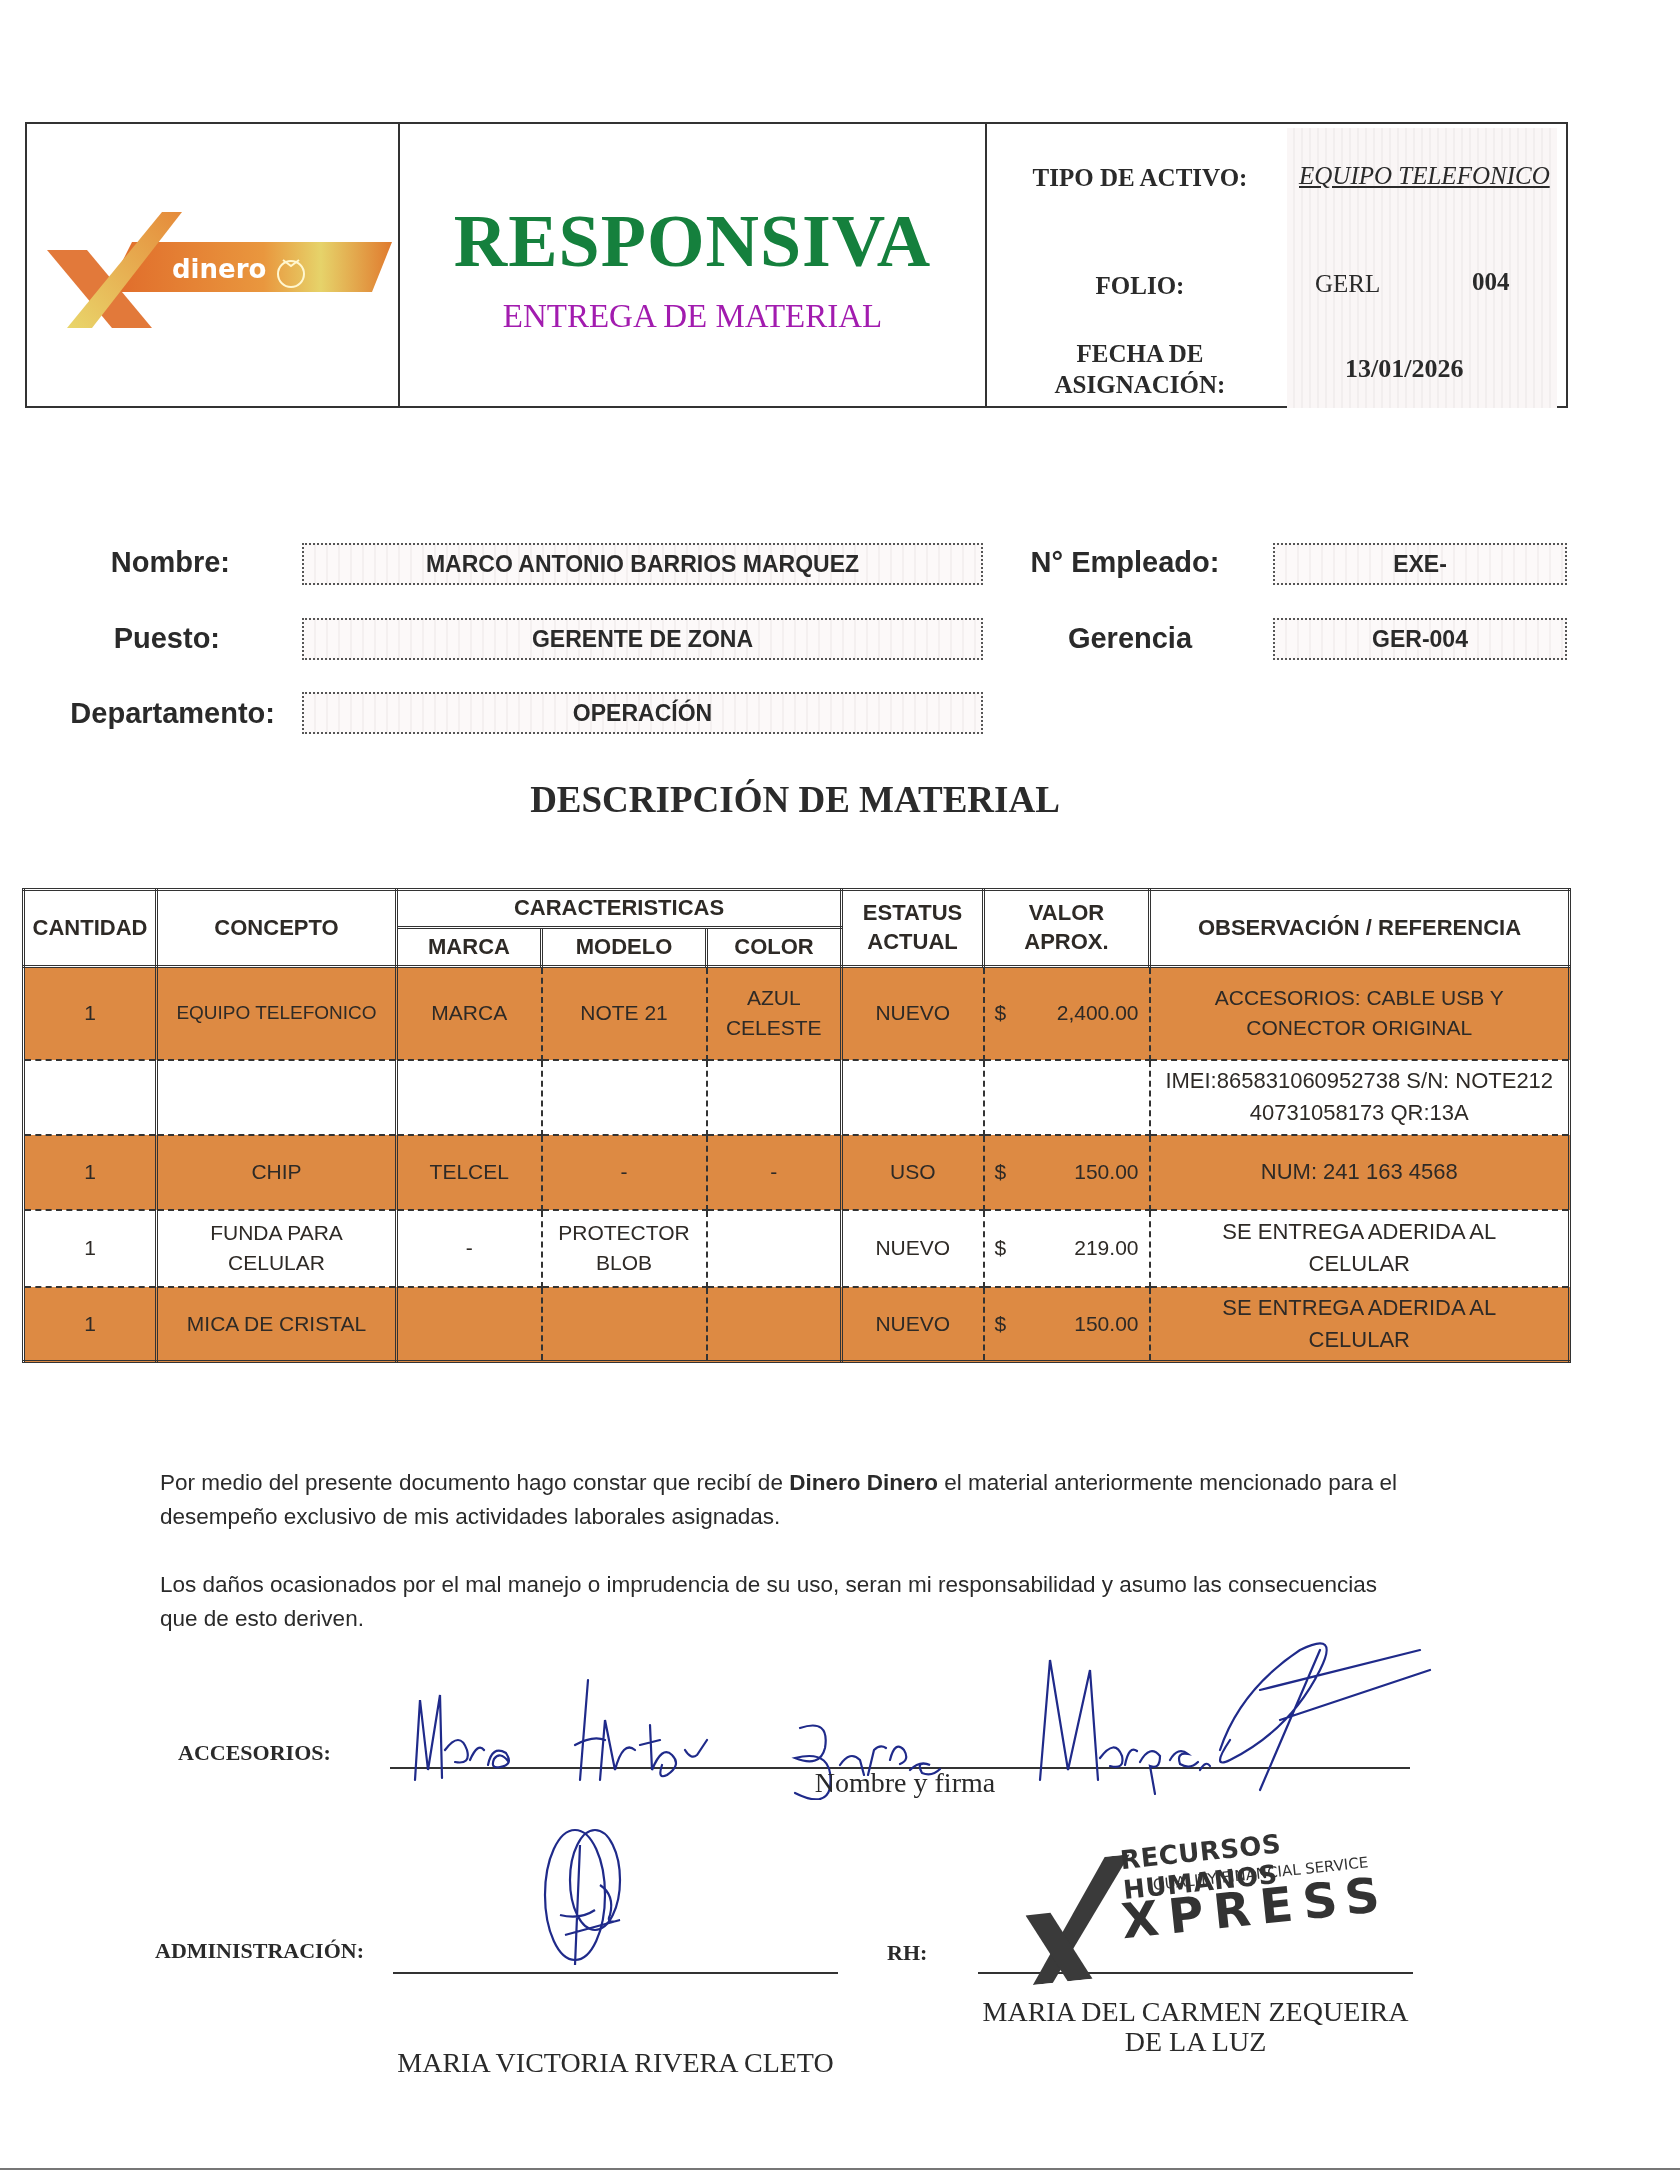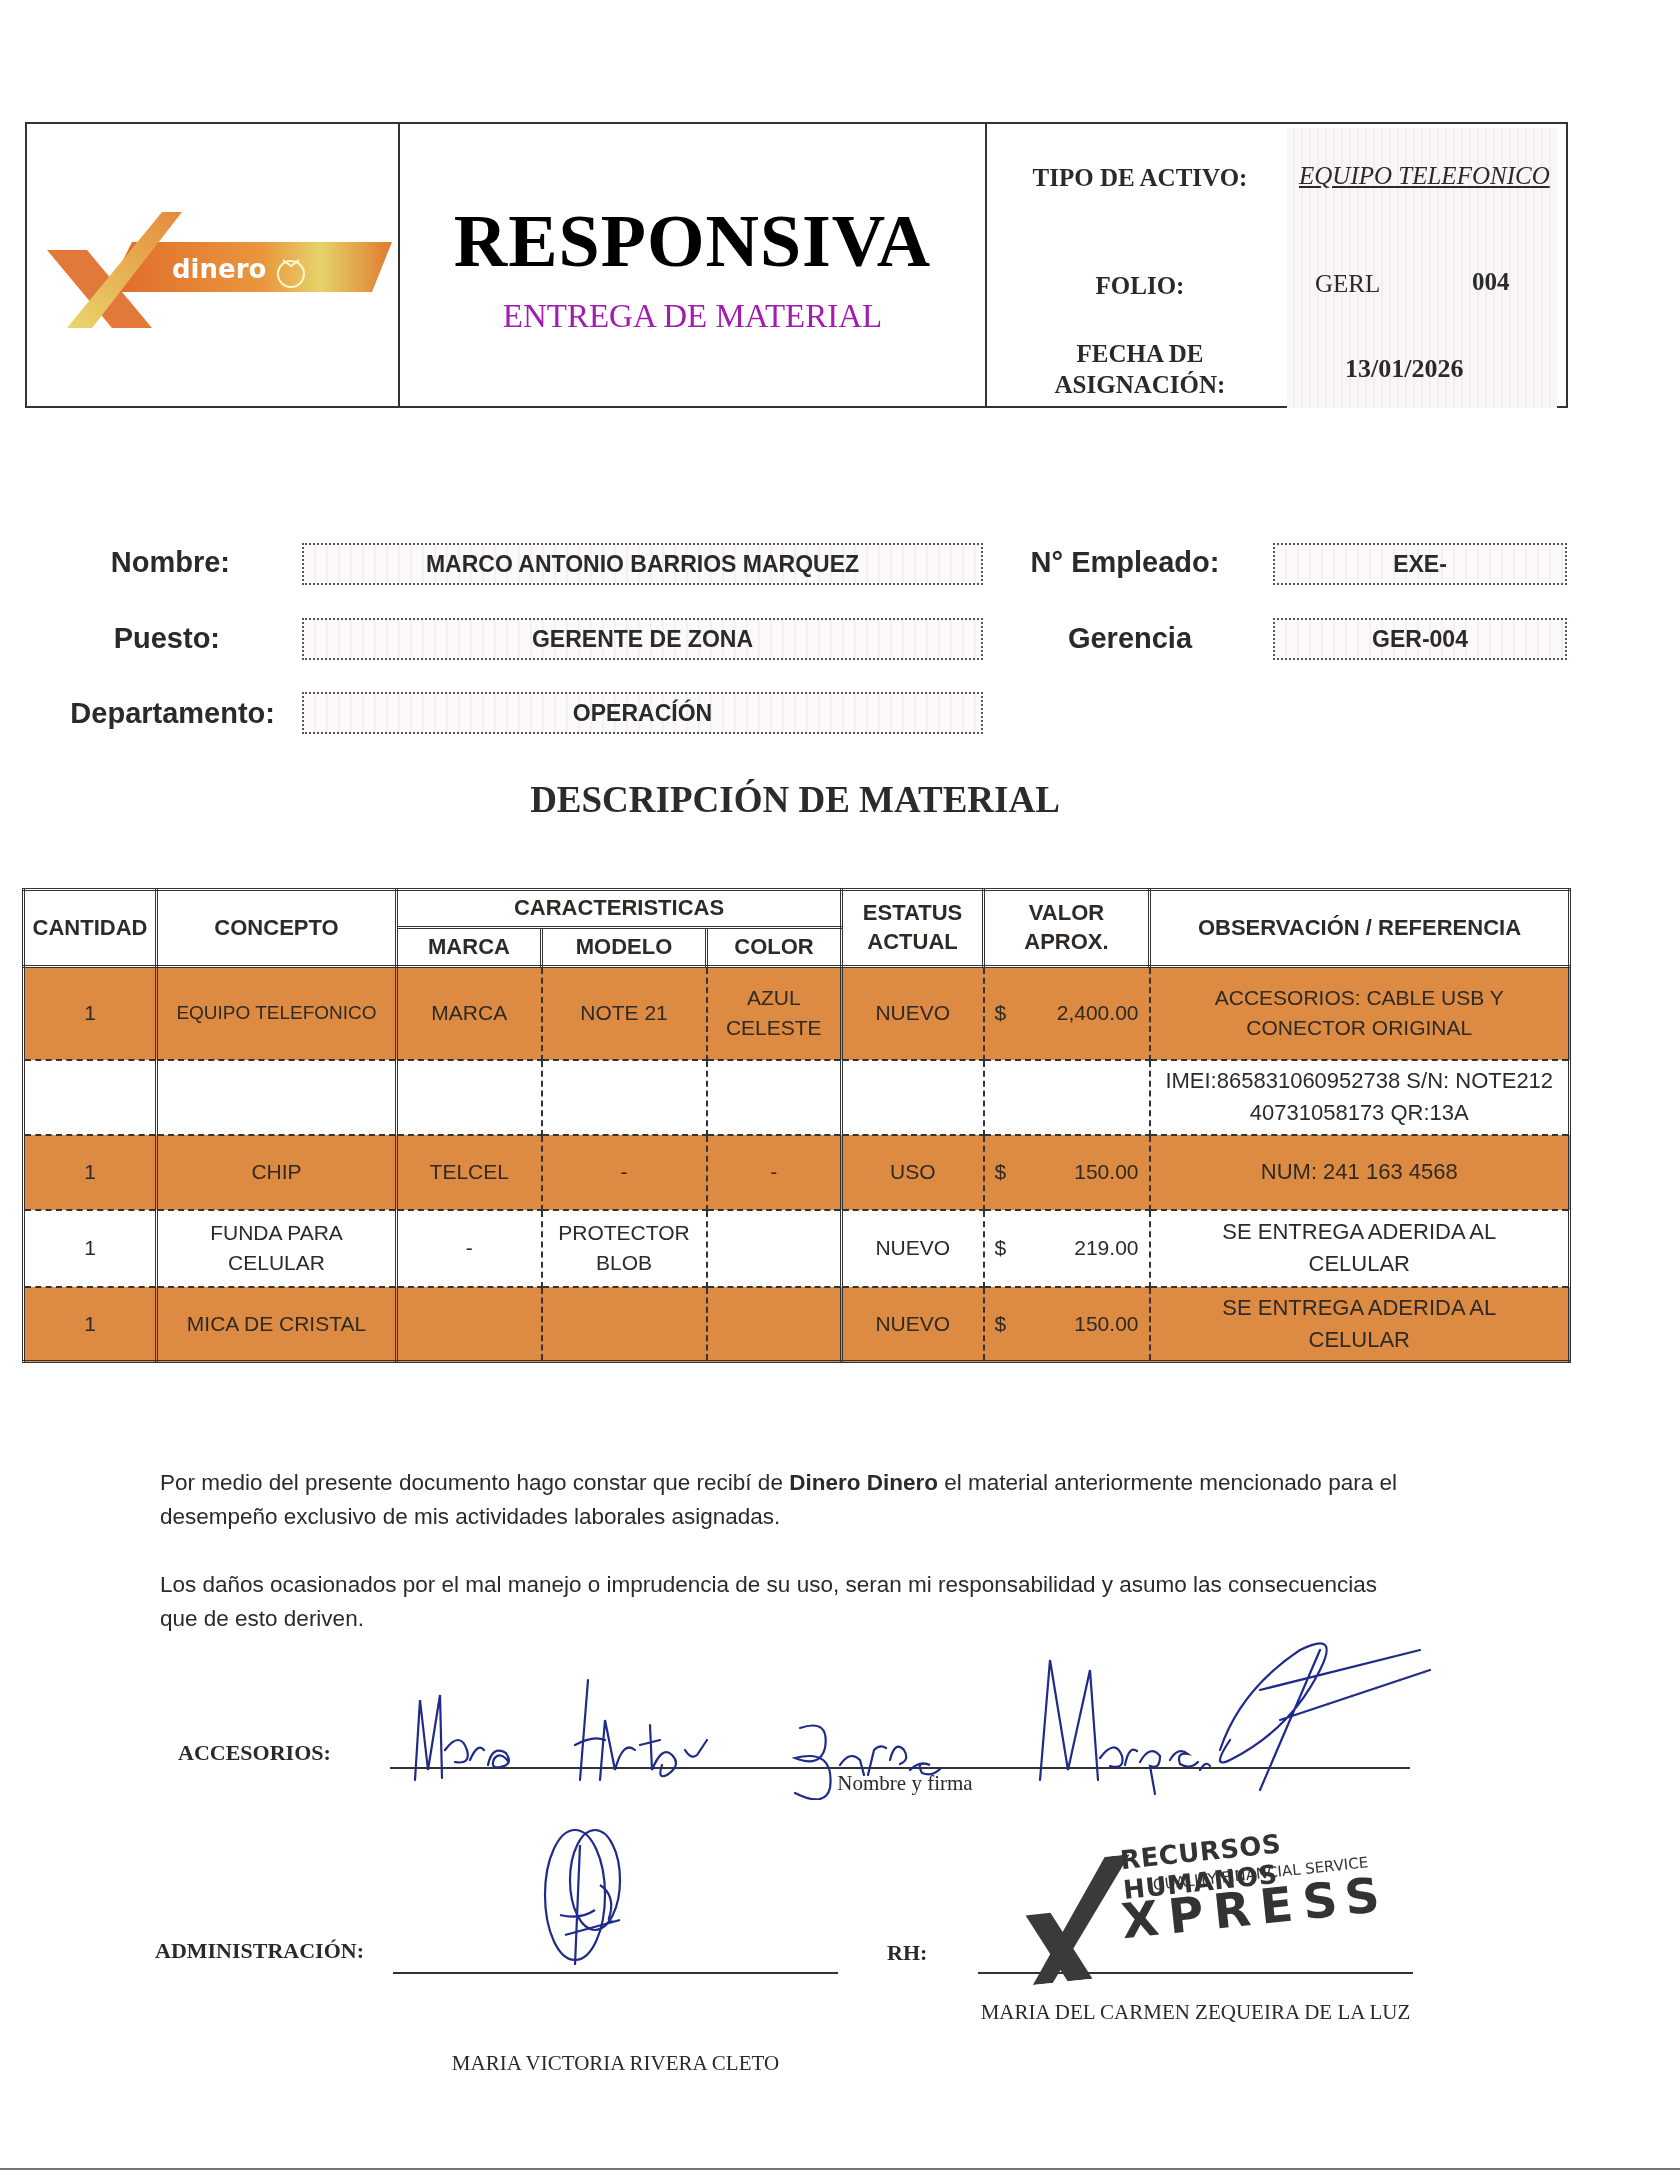--- a/index.html
+++ b/index.html
@@ -4,21 +4,21 @@
 <style>
   * { box-sizing: border-box; margin: 0; padding: 0; }
   html, body { width: 1680px; height: 2178px; background: #ffffff; overflow: hidden; }
   body { position: relative; font-family: "DejaVu Serif", "Liberation Serif", serif; color: #2a2a2a; }
   .abs { position: absolute; }
 
   
   .hdr { left: 25px; top: 122px; width: 1543px; height: 286px; border: 2px solid #333; display: flex; }
   .hdr-logo { width: 373px; border-right: 2px solid #333; position: relative; }
   .hdr-title { width: 587px; border-right: 2px solid #333; display: flex; flex-direction: column; align-items: center; justify-content: center; }
-  .hdr-title .big { font-family: "Liberation Serif", serif; font-weight: bold; font-size: 74px; letter-spacing: 1px; color: #000000; line-height: 1; margin-top: 8px; }
+  .hdr-title .big { font-family: "Liberation Serif", serif; font-weight: bold; font-size: 74px; letter-spacing: 1px; color: #15803d; line-height: 1; margin-top: 8px; }
   .hdr-title .sub { font-family: "Liberation Serif", serif; font-size: 33px; color: #a21caf; margin-top: 20px; }
   .hdr-info { flex: 1; position: relative; }
   .hdr-info .lbl { position: absolute; font-family: "Liberation Serif", serif; font-weight: bold; font-size: 25px; text-align: center; color: #2a2a2a; line-height: 1.25; }
   .hdr-info .val { position: absolute; font-family: "Liberation Serif", serif; font-size: 25px; color: #2a2a2a; }
   .hdr-info .val.b { font-weight: bold; }
   .hdr-info .val.ul { font-style: italic; text-decoration: underline; }
   .shade { position: absolute; background: repeating-linear-gradient(90deg, #faf6f6 0 6px, #f2eeee 6px 8px); }
 
   
   .logo { position: absolute; left: 20px; top: 88px; width: 345px; height: 116px; }
@@ -41,21 +41,21 @@
   table.mat tr:last-child td { border-bottom: 3px double #333; }
   .money { display: flex; justify-content: space-between; padding: 0 4px; }
 
   
   .para { left: 160px; width: 1250px; font-family: "Liberation Sans", sans-serif; font-size: 22.5px; line-height: 34px; color: #2a2a2a; }
   .para b { font-weight: bold; }
 
   
   .slabel { font-family: "Liberation Serif", serif; font-weight: bold; font-size: 22px; color: #2a2a2a; }
   .sline { height: 0; border-top: 2px solid #333; }
-  .sname { font-family: "Liberation Serif", serif; font-size: 21px; color: #2a2a2a; text-align: center; line-height: 30px; }
+  .sname { font-family: "Liberation Serif", serif; font-size: 28px; color: #2a2a2a; text-align: center; line-height: 30px; }
   .page-bottom { left: 0; top: 2168px; width: 1680px; border-top: 2px solid #777; }
 </style>
 </head>
 <body>
 
 <div class="abs hdr">
   <div class="hdr-logo">
     <svg class="logo" viewBox="0 0 345 116">
       <defs>
         <linearGradient id="lg1" x1="0" x2="1" y1="0" y2="0">

